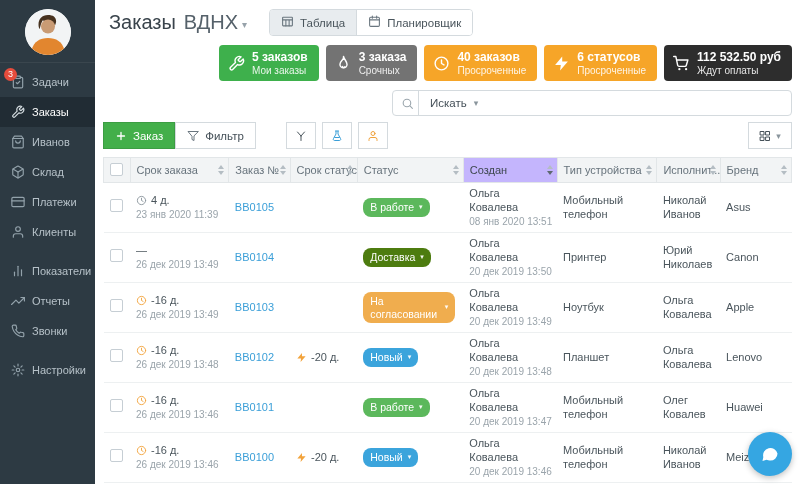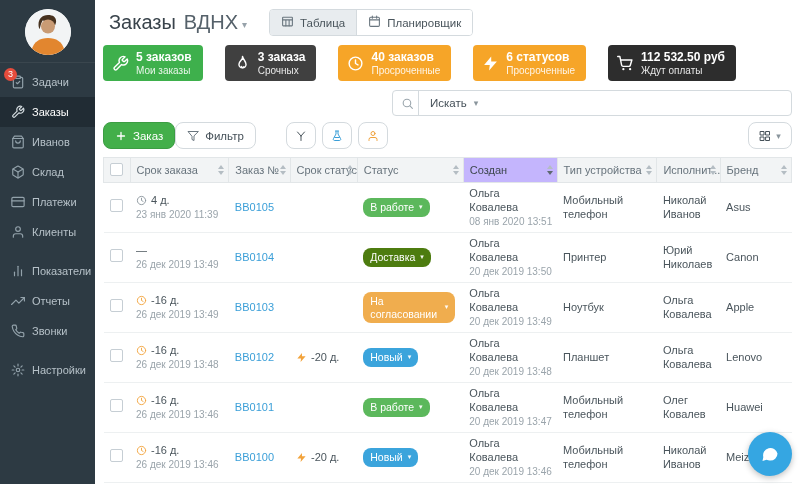--- a/index.html
+++ b/index.html
@@ -29,41 +29,41 @@
   .page-title{font-size:20px;font-weight:400;color:#39434b}
   .branch{display:flex;align-items:center;gap:4px;font-size:20px;color:#55616a;cursor:pointer}
   .branch .caret{font-size:10px;color:#97a2aa;margin-top:4px}
   .view-toggle{display:flex;margin-left:14px;border:1px solid #d4dade;border-radius:4px;overflow:hidden}
   .view-btn{display:flex;align-items:center;gap:6px;padding:5px 11px;font-size:11.5px;background:#fff;
     color:#4a555c;cursor:pointer;border-left:1px solid #d4dade}
   .view-btn:first-child{border-left:none}
   .view-btn.active{background:#e8ecef}
   .view-btn .icon svg{width:13px;height:13px;color:#6a767f}
 
-  .stats{display:flex;gap:22px;padding:5px 8px 7px}
+  .stats{display:flex;justify-content:flex-end;gap:7px;padding:5px 8px 7px}
   .stat{display:flex;align-items:center;gap:7px;height:36px;border-radius:4px;color:#fff;
     padding:0 11px 0 9px;cursor:pointer}
   .stat .icon{display:inline-flex;color:#fff}
   .stat .icon svg{width:17px;height:17px}
   .stat-value{font-size:12px;font-weight:bold;line-height:1.25;white-space:nowrap}
   .stat-label{font-size:10px;opacity:.88;line-height:1.2;white-space:nowrap}
 
   .search-row{display:flex;justify-content:flex-end;padding:2px 8px 4px}
   .search-box{display:flex;align-items:center;width:400px;height:26px;border:1px solid #d4dade;border-radius:4px;background:#fff}
   .search-box .icon{color:#9aa5ac;display:inline-flex;padding:0 4px 0 8px}
   .search-box .icon svg{width:13px;height:13px}
   .search-input{flex:1;border:none;outline:none;font-size:11.5px;color:#4a555c;min-width:0}
   .search-input::placeholder{color:#a2acb3}
   .search-btn{display:flex;align-items:center;gap:7px;height:100%;padding:0 11px;border-left:1px solid #d4dade;
     font-size:11.5px;color:#455058;cursor:pointer;background:#fff;white-space:nowrap}
   .search-btn .caret{font-size:9px;color:#8a959c}
 
   .toolbar{display:flex;align-items:center;padding:2px 8px 8px}
   .btn{display:inline-flex;align-items:center;gap:6px;height:27px;padding:0 11px;border:1px solid #d4dade;
-    border-radius:8px;background:#fff;font-size:11.5px;color:#455058;cursor:pointer}
+    border-radius:0;background:#fff;font-size:11.5px;color:#455058;cursor:pointer}
   .btn .icon{display:inline-flex}
   .btn .icon svg{width:12px;height:12px}
   .btn-green{background:#43af4a;border-color:#3c9d43;color:#fff}
   .btn-filter{color:#455058}
   .btn-filter .icon{color:#6a767f}
   .icon-btn{width:30px;padding:0;justify-content:center}
   .quick-group{display:flex;gap:6px;margin-left:30px}
   .spacer{flex:1}
   .btn-grid{gap:5px}
   .btn-grid .caret{font-size:9px;color:#8a959c}
@@ -244,21 +244,21 @@
           <span class="icon ">
             <svg viewBox="0 0 24 24" fill="none" stroke="currentColor" stroke-width="2" stroke-linecap="round" stroke-linejoin="round">
               <path d="M14.7 6.3a1 1 0 0 0 0 1.4l1.6 1.6a1 1 0 0 0 1.4 0l3.77-3.77a6 6 0 0 1-7.94 7.94l-6.91 6.91a2.12 2.12 0 0 1-3-3l6.91-6.91a6 6 0 0 1 7.94-7.94l-3.76 3.76z"></path>
             </svg>
           </span>
           <div>
             <div class="stat-value">5 заказов</div>
             <div class="stat-label">Мои заказы</div>
           </div>
         </div>
-        <div class="stat" style="background:#404040">
+        <div class="stat" style="background:#737373">
           <span class="icon ">
             <svg viewBox="0 0 24 24" fill="none" stroke="currentColor" stroke-width="2" stroke-linecap="round" stroke-linejoin="round">
               <path d="M12 2c1.5 4.5-5 6.5-5 11a5 5 0 0 0 10 .3C17 9 13.5 7.5 12 2z"></path>
               <path d="M10.3 16.2a1.9 1.9 0 0 0 3.6.4"></path>
             </svg>
           </span>
           <div>
             <div class="stat-value">3 заказа</div>
             <div class="stat-label">Срочных</div>
           </div>

